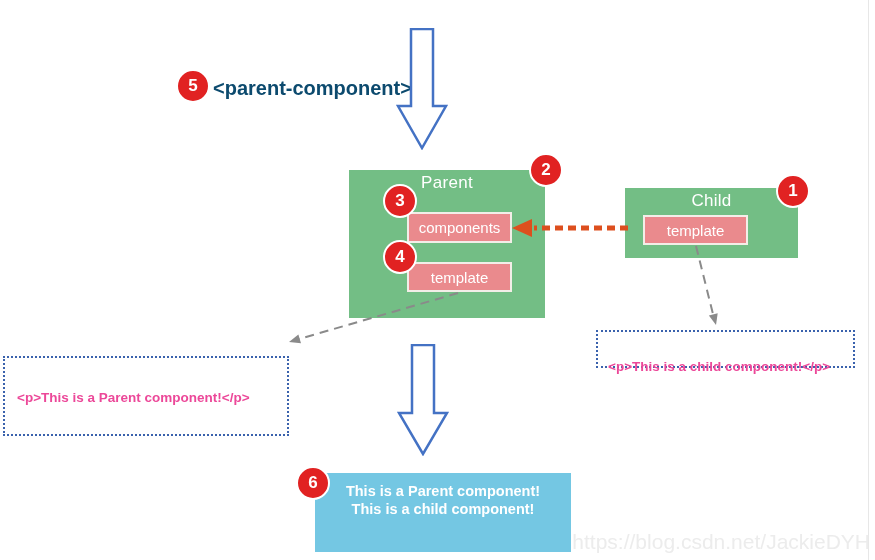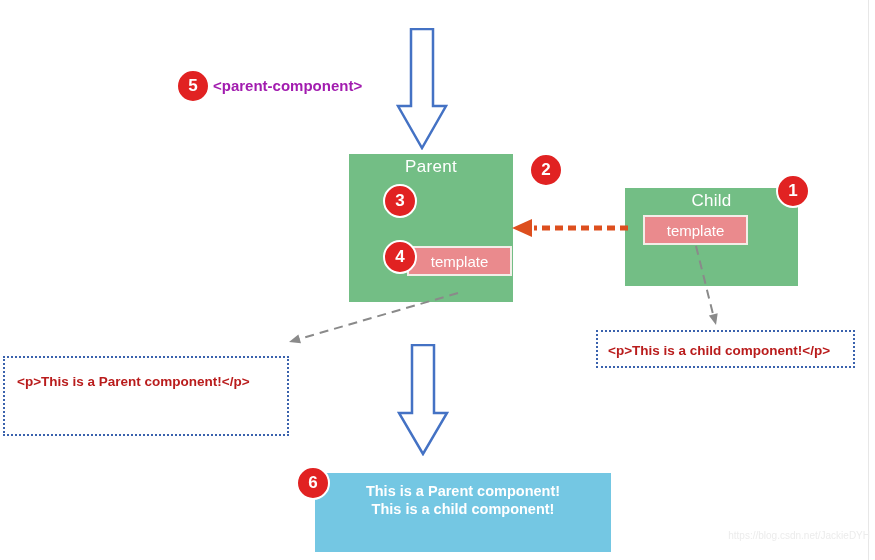--- a/index.html
+++ b/index.html
@@ -25,33 +25,33 @@
     position:absolute;background:#ea8a8d;border:2px solid #f3eee8;box-sizing:border-box;
     color:#ffffff;font-size:15px;display:flex;align-items:center;justify-content:center;
   }
   
   .flow-arrow{position:absolute;z-index:2;}
   
   .code-box{
     position:absolute;border:2px dotted #3a62ad;box-sizing:border-box;background:#fff;
     font-size:13.5px;font-weight:600;line-height:23px;z-index:2;
   }
-  .code-navy{color:#b91c1c;white-space:nowrap;}
+  .code-navy{color:#ec4899;white-space:nowrap;margin-top:16px;}
   .code-red{color:#f81414;white-space:nowrap;}
   .tag-label{
-    position:absolute;color:#a21caf;font-size:15px;font-weight:bold;white-space:nowrap;z-index:2;
+    position:absolute;color:#0c4a6e;font-size:20px;font-weight:bold;white-space:nowrap;z-index:2;
   }
   .output-box{
     position:absolute;background:#74c7e3;color:#ffffff;text-align:center;
     font-size:14.5px;font-weight:600;z-index:1;
   }
   .output-line1{margin-top:10px;}
   .output-line2{margin-top:2px;}
   .watermark{
-    position:absolute;right:5px;top:530px;color:#ececec;font-size:10px;
+    position:absolute;right:5px;top:530px;color:#ececec;font-size:21px;
     white-space:nowrap;z-index:1;
   }
   .connectors{position:absolute;left:0;top:0;z-index:4;pointer-events:none;}
 </style>
 </head>
 <body>
 
 <div class="canvas">
 
   <div class="edge-line"></div>
@@ -74,47 +74,48 @@
     </g>
   </svg>
 
   <div class="badge" style="left:176px;top:69px;">5</div>
   <div class="tag-label" style="left:213px;top:77px;">&lt;parent-component&gt;</div>
 
   <svg class="flow-arrow" style="left:396px;top:28px;" width="52" height="122" viewBox="0 0 52 122">
     <polygon points="15,1 37,1 37,78 50,78 26,120 2,78 15,78" fill="#ffffff" stroke="#4472c4" stroke-width="2.5" stroke-linejoin="miter"></polygon>
   </svg>
 
-  <div class="green-box" style="left:349px;top:154px;width:164px;height:148px;">
+  <div class="green-box" style="left:349px;top:170px;width:196px;height:148px;">
     <div class="green-title">Parent</div>
+    <div class="pink-box" style="left:58px;top:42px;width:105px;height:31px;">components</div>
     <div class="pink-box" style="left:58px;top:92px;width:105px;height:30px;">template</div>
   </div>
   <div class="badge" style="left:529px;top:153px;">2</div>
   <div class="badge" style="left:383px;top:184px;">3</div>
   <div class="badge" style="left:383px;top:240px;">4</div>
 
-  <div class="green-box" style="left:625px;top:188px;width:173px;height:98px;">
+  <div class="green-box" style="left:625px;top:188px;width:173px;height:70px;">
     <div class="green-title">Child</div>
     <div class="pink-box" style="left:18px;top:27px;width:105px;height:30px;">template</div>
   </div>
   <div class="badge" style="left:776px;top:174px;">1</div>
 
   <div class="code-box" style="left:3px;top:356px;width:286px;height:80px;padding:12px 0 0 12px;">
     <div class="code-navy">&lt;p&gt;This is a Parent component!&lt;/p&gt;</div>
   </div>
 
   <div class="code-box" style="left:596px;top:330px;width:259px;height:38px;padding:7px 0 0 10px;">
     <div class="code-navy">&lt;p&gt;This is a child component!&lt;/p&gt;</div>
   </div>
 
   <svg class="flow-arrow" style="left:397px;top:344px;" width="52" height="112" viewBox="0 0 52 112">
     <polygon points="15,1 37,1 37,69 50,69 26,110 2,69 15,69" fill="#ffffff" stroke="#4472c4" stroke-width="2.5" stroke-linejoin="miter"></polygon>
   </svg>
 
-  <div class="output-box" style="left:315px;top:473px;width:296px;height:79px;">
+  <div class="output-box" style="left:315px;top:473px;width:256px;height:79px;">
     <div class="output-line1">This is a Parent component!</div>
     <div class="output-line2">This is a child component!</div>
   </div>
   <div class="badge" style="left:296px;top:466px;">6</div>
 
   <div class="watermark">https://blog.csdn.net/JackieDYH</div>
 
 </div>
 
 </body></html>

